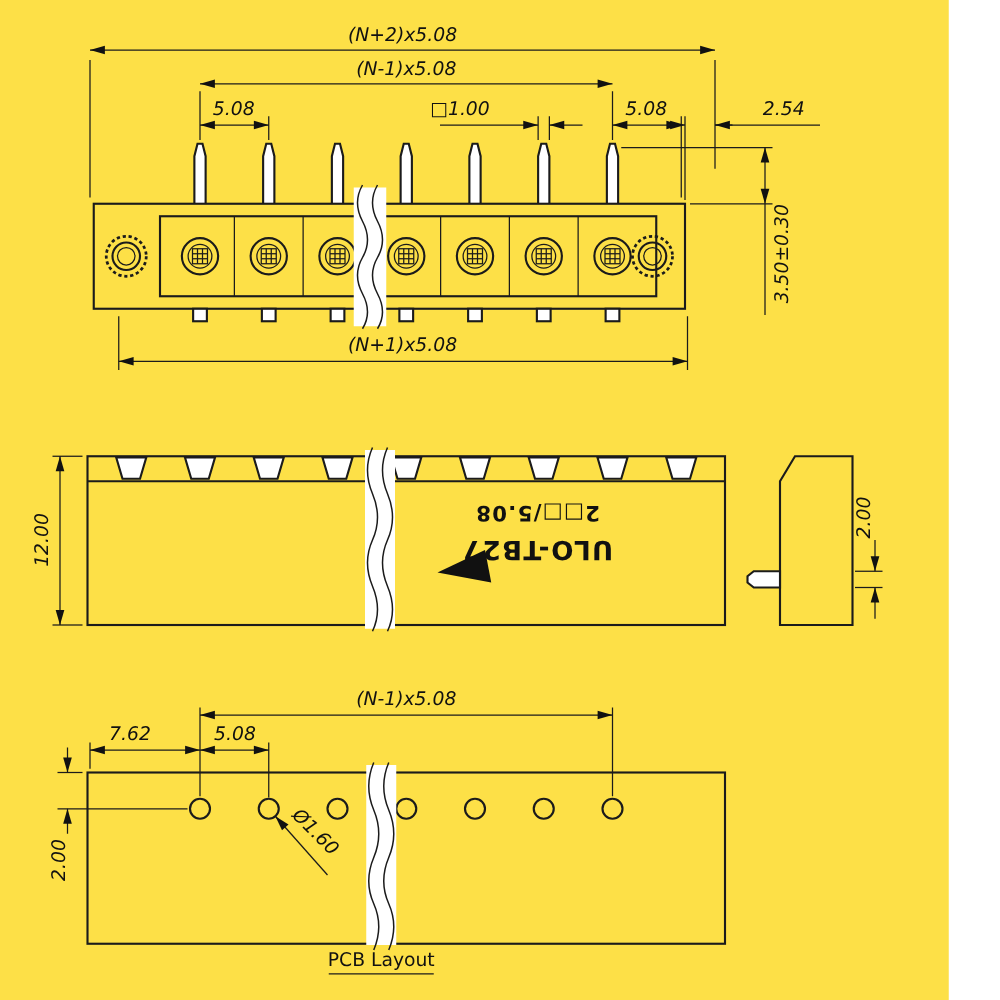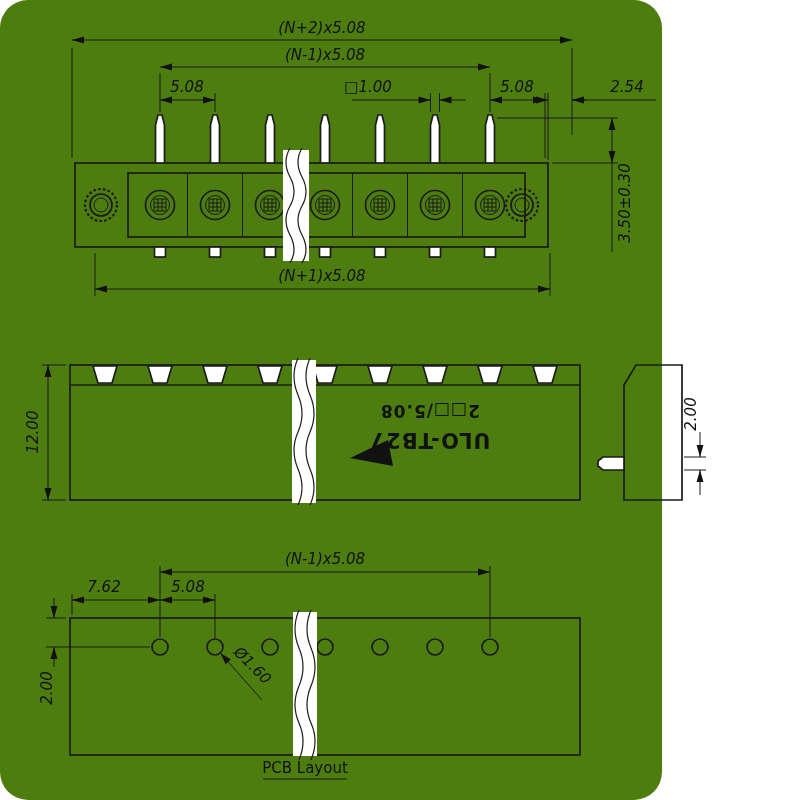--- a/index.html
+++ b/index.html
@@ -1,16 +1,16 @@
 <!DOCTYPE html>
 <html><head>
 <meta charset="utf-8">
 <style>
   html,body{margin:0;padding:0;background:#ffffff;}
-  .page{width:662px;height:800px;background:#4d7c0f;position:relative;font-family:"DejaVu Sans",sans-serif;border-radius:28px;}
+  .page{width:759px;height:800px;background:#fde047;position:relative;font-family:"DejaVu Sans",sans-serif;}
   svg{display:block;}
   .ol{stroke:#1b1b1b;stroke-width:1.7;fill:none;stroke-linejoin:miter;}
   .olf{stroke:#1b1b1b;stroke-width:1.7;fill:#ffffff;stroke-linejoin:miter;}
   .thin{stroke:#1b1b1b;stroke-width:1;fill:none;}
   .wavy{stroke:#1b1b1b;stroke-width:1.2;fill:none;}
   .mask{fill:#ffffff;stroke:none;}
   .knurl{stroke:#1b1b1b;stroke-width:2.2;fill:none;stroke-dasharray:2.6 2.2;}
   .dimtxt{font-style:italic;font-size:15px;fill:#111;}
   .brand{font-weight:bold;font-size:21px;fill:#111;letter-spacing:1px;}
   .series{font-weight:bold;font-size:17px;fill:#111;letter-spacing:1px;}

